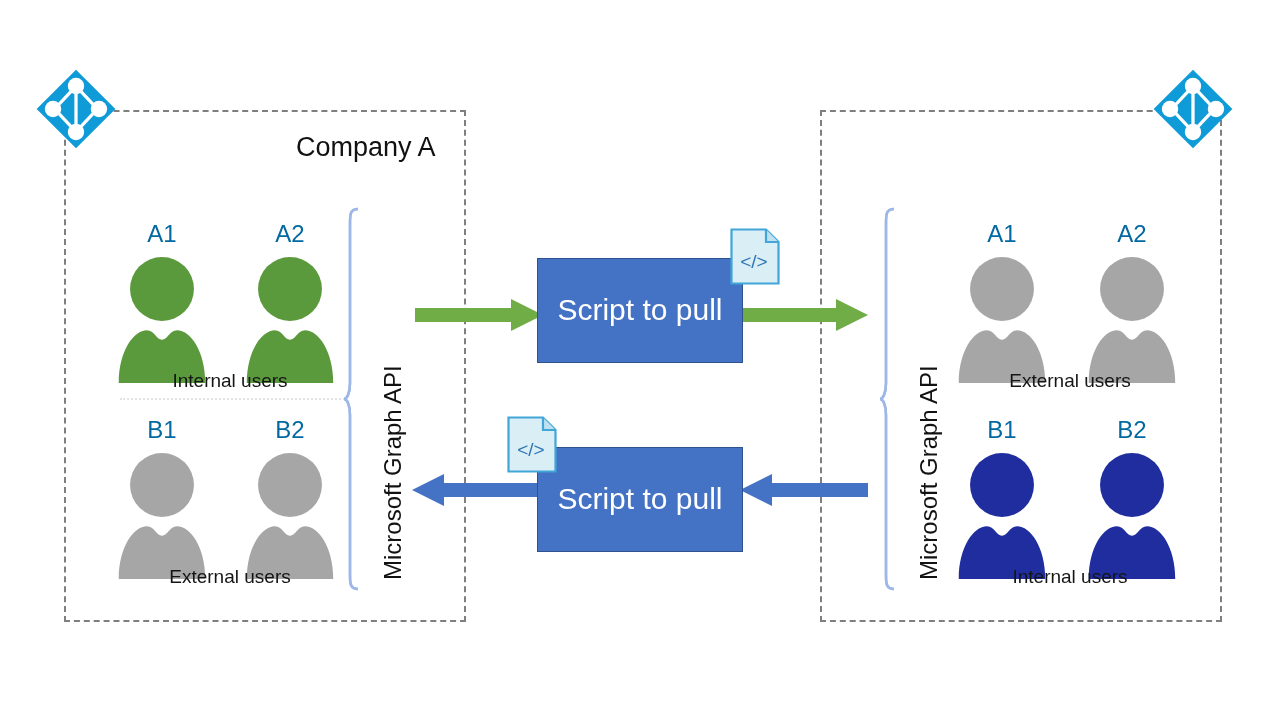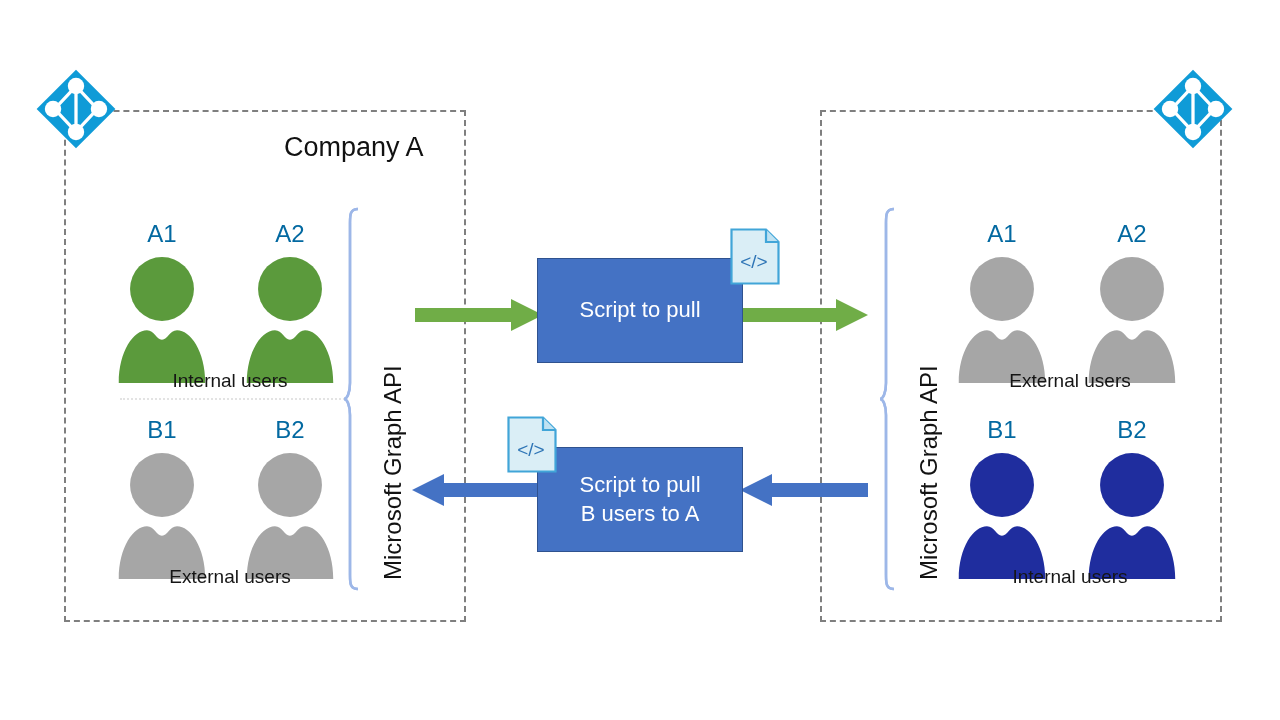--- a/index.html
+++ b/index.html
@@ -31,21 +31,21 @@
   #company-a-box { left: 64px;  top: 110px; width: 402px; height: 512px; }
   #company-b-box { left: 820px; top: 110px; width: 402px; height: 512px; }
 
   .company-label {
     position: absolute;
     font-size: 27px;
     line-height: 1;
     color: #111111;
     white-space: nowrap;
   }
-  #company-a-label { left: 284px; top: 134px; }
+  #company-a-label { left: 296px; top: 134px; }
   #company-b-label { left: 838px; top: 134px; }
 
   
   .aad-logo {
     position: absolute;
     width: 82px;
     height: 82px;
   }
   #aad-logo-a { left: 35px;   top: 68px; }
   #aad-logo-b { left: 1152px; top: 68px; }
@@ -138,21 +138,21 @@
     transform: rotate(-90deg);
   }
 
   
   .script-box {
     position: absolute;
     background: #4472C4;
     border: 1px solid #2f528f;
     box-sizing: border-box;
     color: #ffffff;
-    font-size: 22px;
+    font-size: 30px;
     line-height: 1.28;
     text-align: center;
     display: flex;
     flex-direction: column;
     align-items: center;
     justify-content: center;
   }
   #script-box-top    { left: 537px; top: 258px; width: 206px; height: 105px; }
   #script-box-bottom { left: 537px; top: 447px; width: 206px; height: 105px; }
   .script-line { display: block; }
@@ -288,21 +288,20 @@
   <svg class="arrow" id="arrow-b-to-script" viewBox="0 0 128 36">
     <path d="M128 11 L32 11 L32 2 L0 18 L32 34 L32 25 L128 25 Z" fill="#4472C4"></path>
   </svg>
 
   <div class="script-box" id="script-box-top">
     <span class="script-line">Script to pull</span>
   </div>
 
   <div class="script-box" id="script-box-bottom">
     <span class="script-line">Script to pull</span>
-    <span class="script-line">B users to A</span>
   </div>
 
   <svg class="code-icon" id="code-icon-top" viewBox="0 0 50 57">
     <path d="M1.5 1.5 L36 1.5 L48.5 14 L48.5 55.5 L1.5 55.5 Z" fill="#DAEEF6" stroke="#41A5D8" stroke-width="2.2"></path>
     <path d="M36 1.5 L36 14 L48.5 14" fill="#BFE2F2" stroke="#41A5D8" stroke-width="2.2"></path>
     <text x="24" y="40" text-anchor="middle" font-family="'Liberation Sans', sans-serif" font-size="19" fill="#2E75B6">&lt;/&gt;</text>
   </svg>
 
   <svg class="code-icon" id="code-icon-bottom" viewBox="0 0 50 57">
     <path d="M1.5 1.5 L36 1.5 L48.5 14 L48.5 55.5 L1.5 55.5 Z" fill="#DAEEF6" stroke="#41A5D8" stroke-width="2.2"></path>

